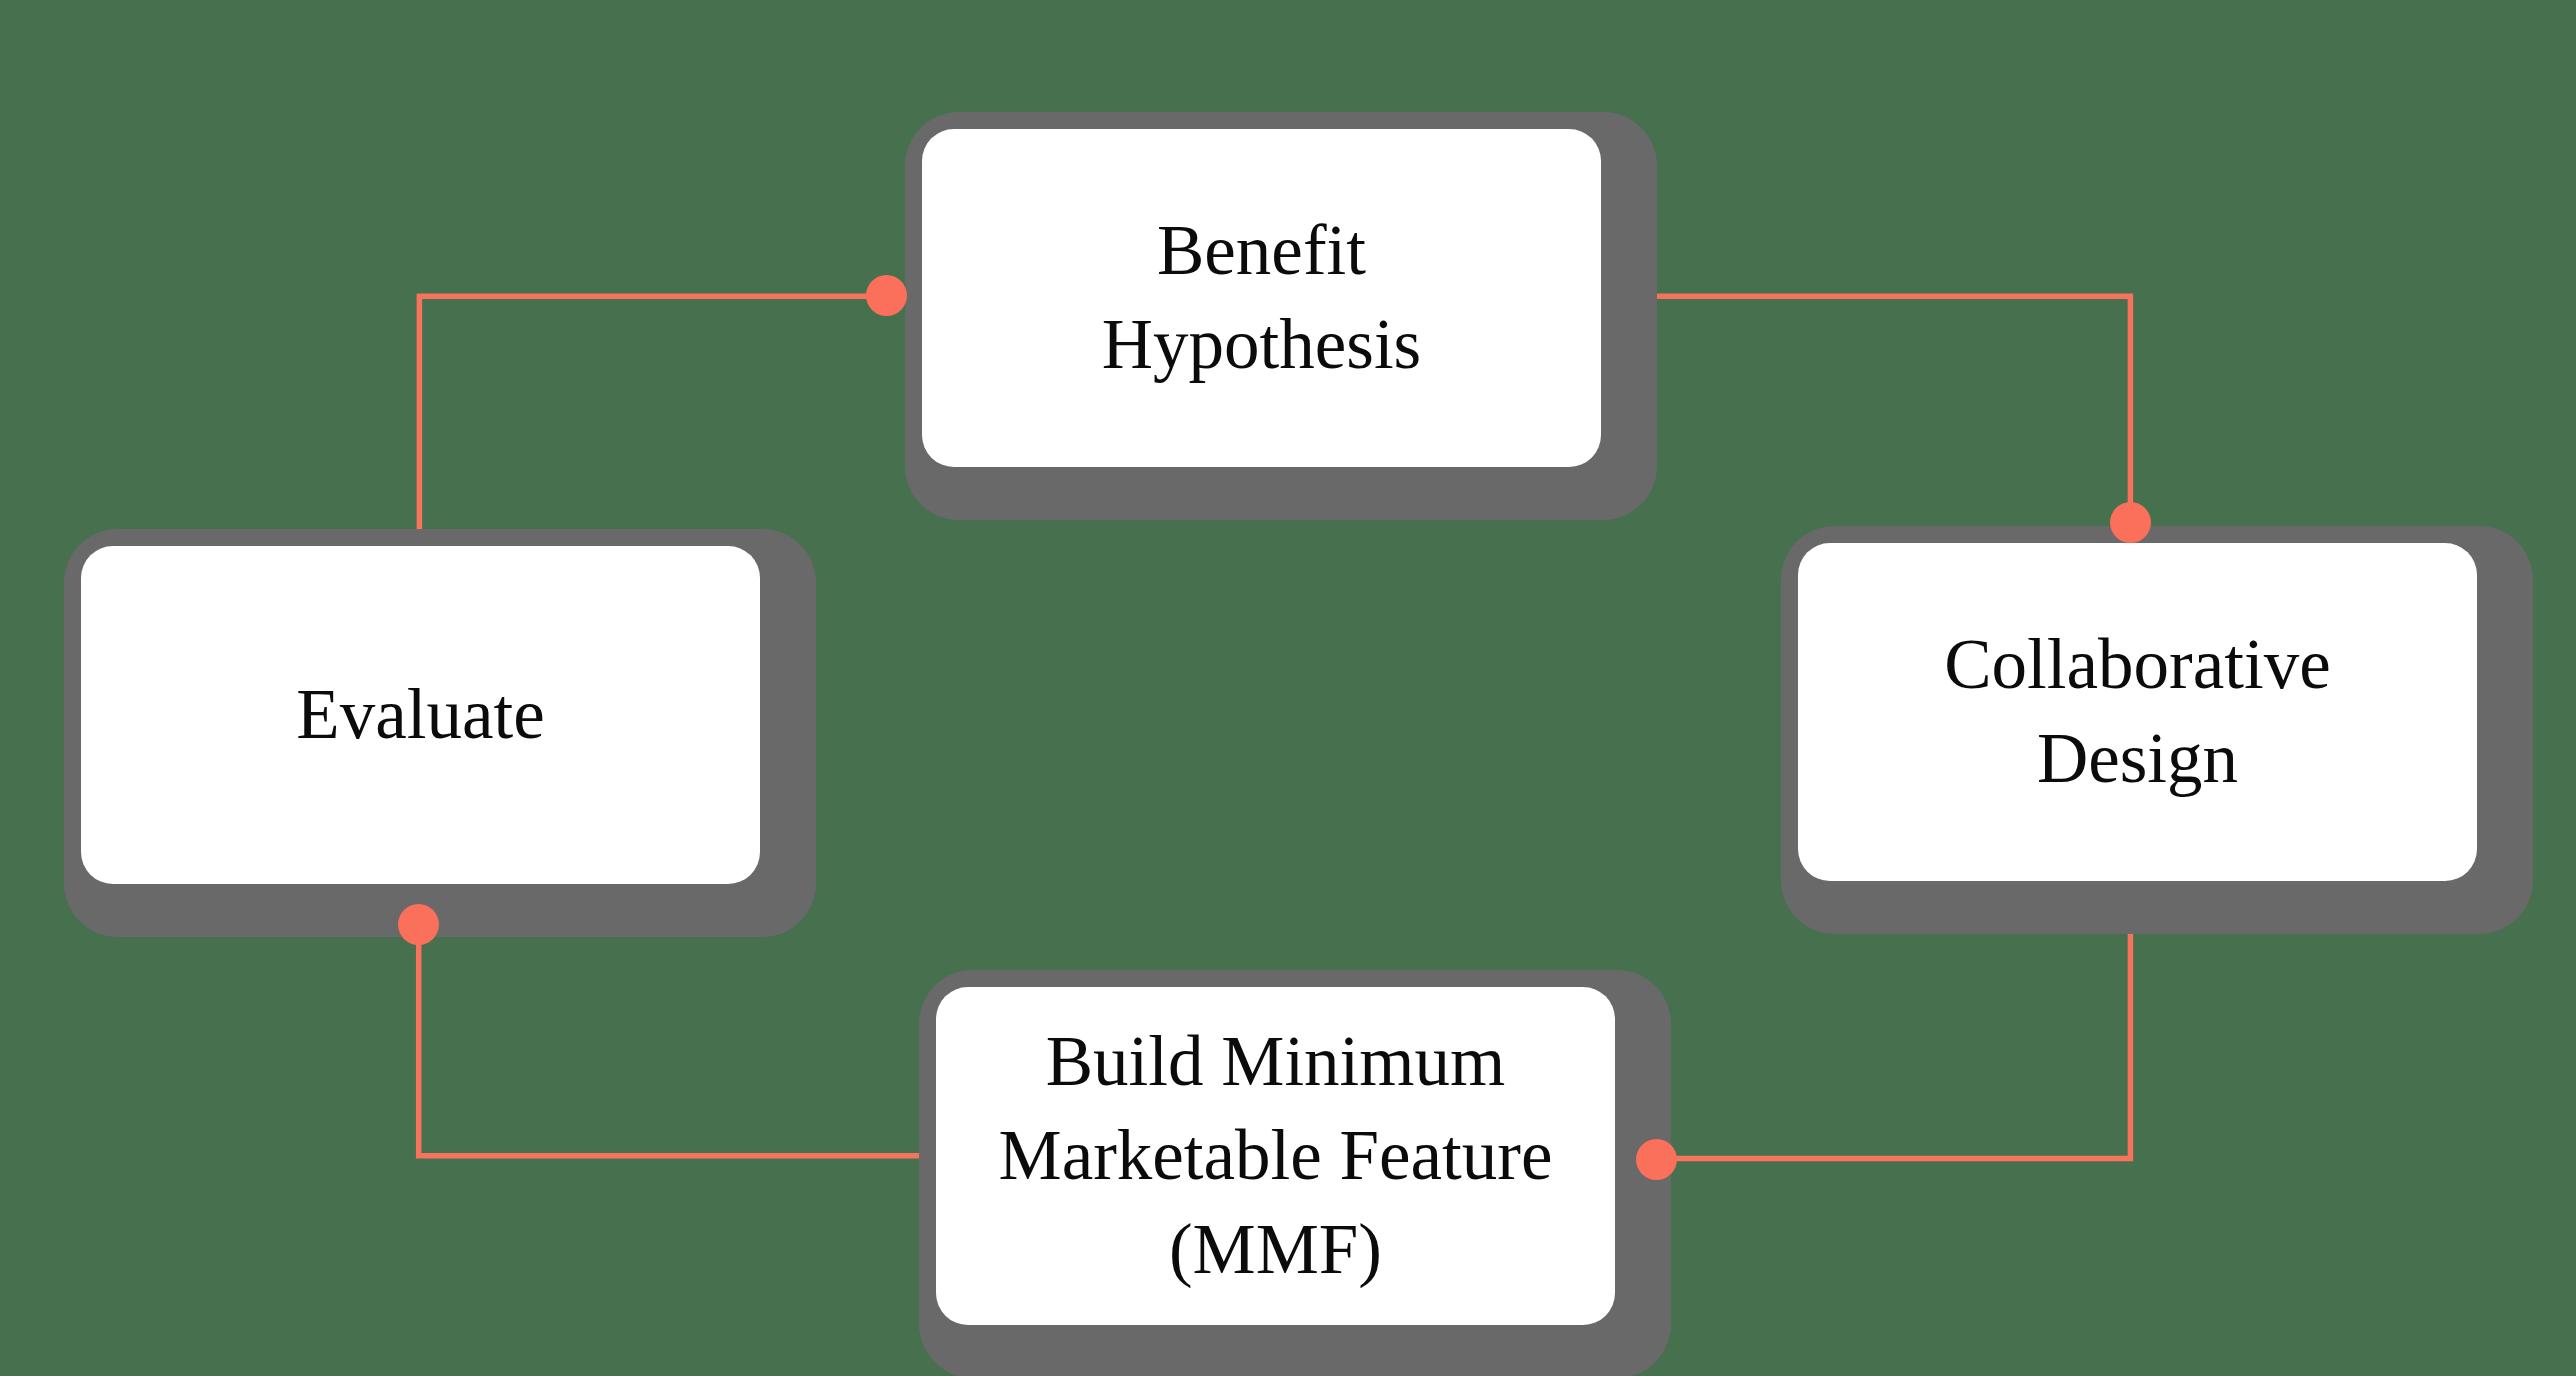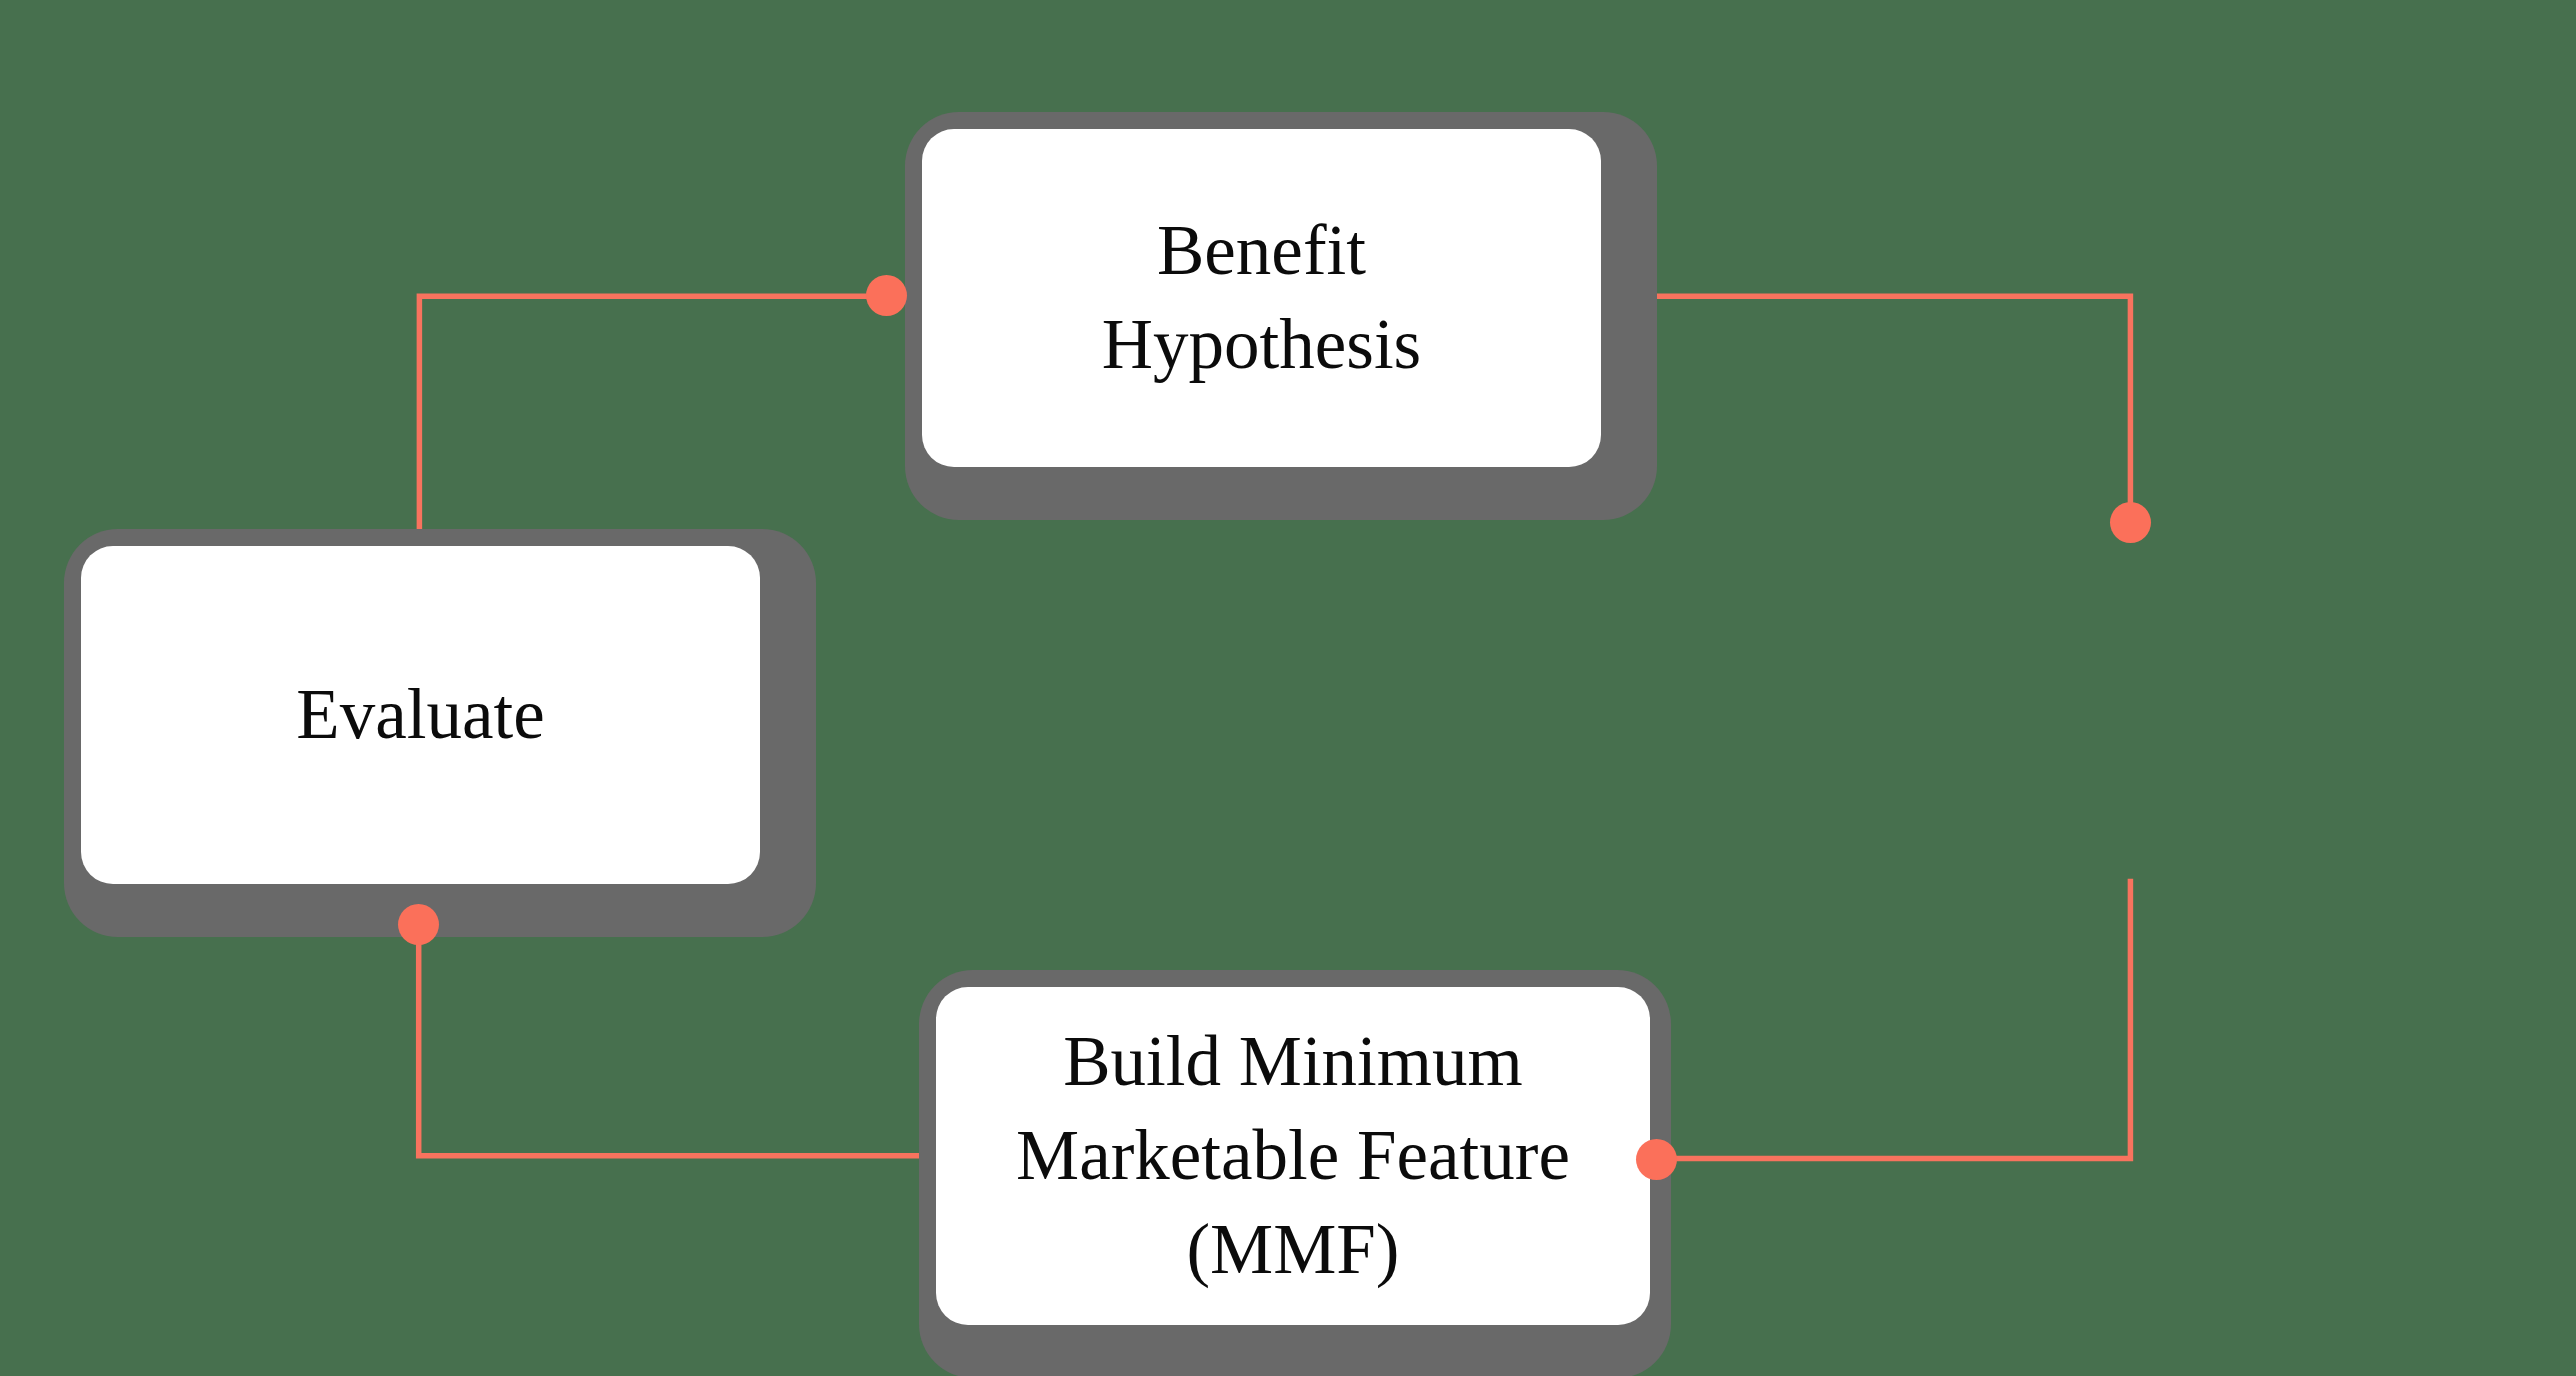--- a/index.html
+++ b/index.html
@@ -44,21 +44,21 @@
   }
   .node-label{
     font-size:71px;
     line-height:1.32;
     color:var(--text);
     white-space:pre-line;
     letter-spacing:0px;
   }
   .node-bh{left:922px;top:81px;}
   .node-cd{left:1798px;top:495px;}
-  .node-mmf{left:936px;top:939px;padding-left:35px;}
+  .node-mmf{left:936px;top:939px;}
   .node-ev{left:81px;top:498px;border-radius:29px;}
   .dot{
     position:absolute;width:41px;height:41px;border-radius:50%;
     background:var(--dot);
     z-index:3;
   }
   .dot-bh{left:866px;top:227px;}
   .dot-cd{left:2110px;top:454px;}
   .dot-mmf{left:1636px;top:1091px;}
   .dot-ev{left:398px;top:856px;}
@@ -76,20 +76,27 @@
   </svg>
 
   <div class="node node-bh">
     <div class="node-shadow"></div>
     <div class="node-card">
       <span class="node-label">Benefit
 Hypothesis</span>
     </div>
   </div>
 
+  <div class="node node-cd">
+    <div class="node-shadow"></div>
+    <div class="node-card">
+      <span class="node-label">Collaborative
+Design</span>
+    </div>
+  </div>
 
   <div class="node node-mmf">
     <div class="node-shadow"></div>
     <div class="node-card">
       <span class="node-label">Build Minimum
 Marketable Feature
 (MMF)</span>
     </div>
   </div>
 

